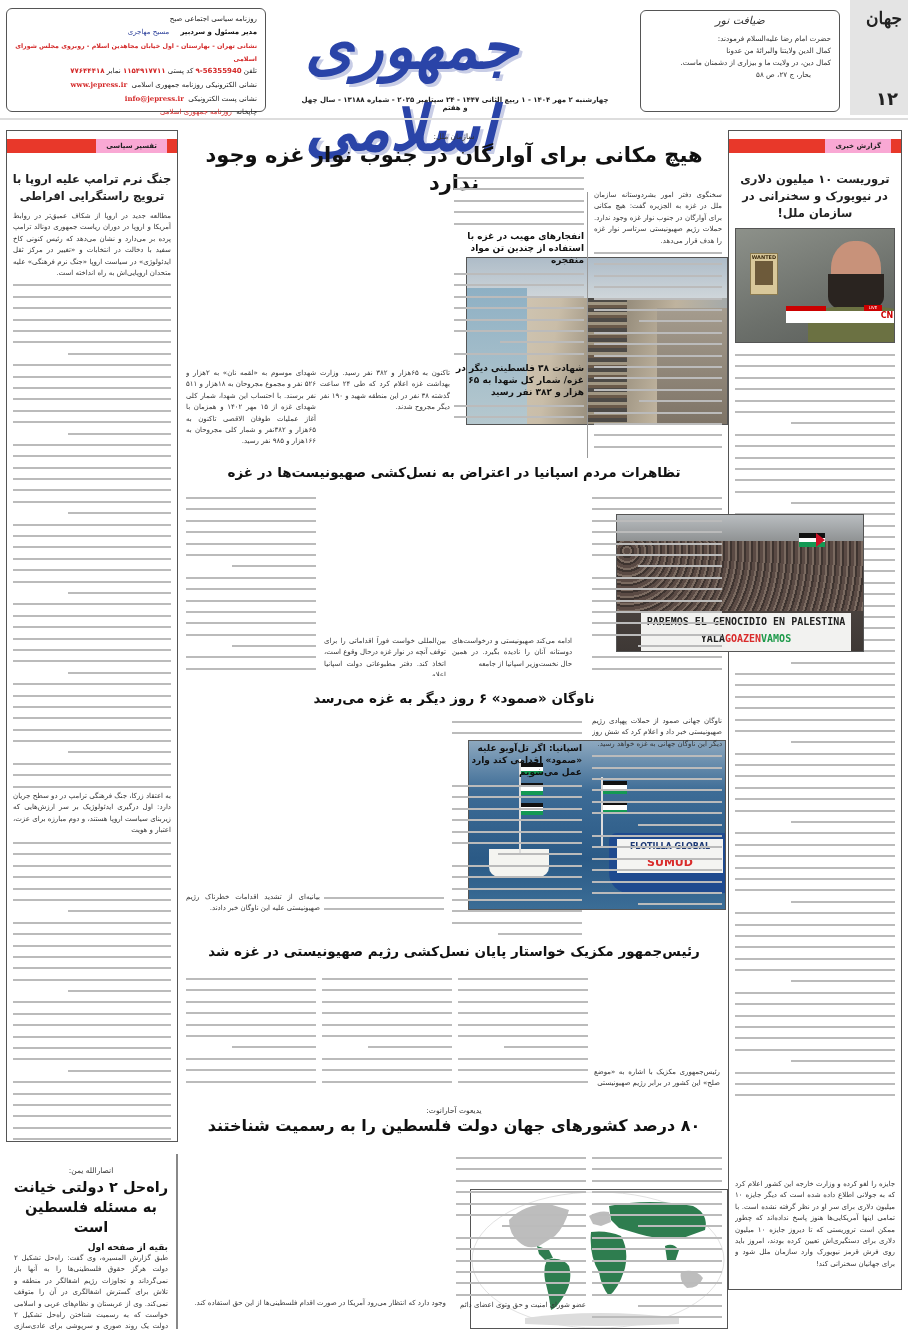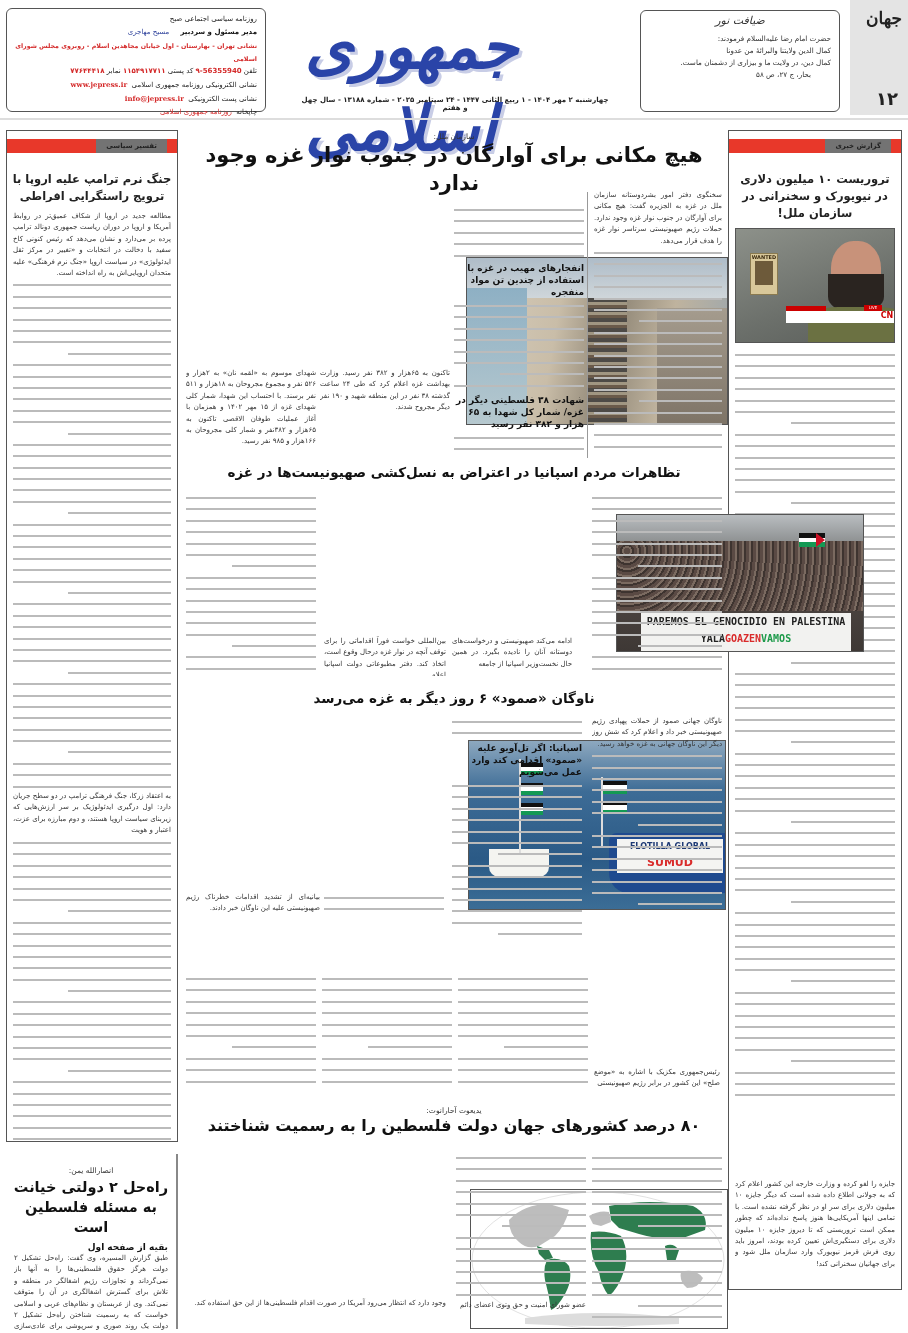--- a/index.html
+++ b/index.html
@@ -20,21 +20,21 @@
 .dateline{left:300px;top:96px;width:310px;font-size:7px;font-weight:bold;text-align:center;color:#222}
 .quote-box{left:640px;top:10px;width:200px;height:102px;padding:4px 8px;font-size:7.2px;line-height:12px;color:#333}
 .quote-box .qt{text-align:center;font-family:"DejaVu Serif",serif;font-style:italic;font-size:11px;margin-bottom:6px}
 .section-tab{left:850px;top:0;width:58px;height:115px;background:#e4e4e4}
 .section-tab .name{position:absolute;top:8px;right:6px;font-family:"DejaVu Serif",serif;font-weight:bold;font-size:17px}
 .section-tab .num{position:absolute;bottom:6px;right:10px;font-weight:bold;font-size:18px}
 .hr{height:1px;background:#ccc}
 
 .sidebar-box{border:1px solid #555}
 .redbar{height:14px;background:#e8382a;position:relative;margin-top:8px}
-.redbar span{position:absolute;right:10px;top:0;height:14px;background:#737373;padding:0 10px;font-size:7px;font-weight:bold;line-height:14px}
+.redbar span{position:absolute;right:10px;top:0;height:14px;background:#f9a8d4;padding:0 10px;font-size:7px;font-weight:bold;line-height:14px}
 .side-title{text-align:center;font-weight:bold;font-size:11.5px;line-height:17px;margin:18px 4px 6px}
 .kicker{font-size:7.5px;text-align:center;color:#333}
 .headline{font-weight:bold;text-align:center;color:#111}
 .subhead{font-weight:bold;font-size:9px;line-height:12px;color:#111;margin:2px 0}
 .photo{border:1px solid #555;overflow:hidden;position:relative}
 .vrule{width:1px;background:#999}
 </style>
 </head>
 <body>
 
@@ -282,21 +282,21 @@
         <span class="filler"></span>
         <span class="filler"></span>
         <span class="filler short"></span>
         <span class="filler"></span>
         <span class="filler"></span>
         <span class="filler"></span>
         <span class="filler"></span>
       </div>
   </div>
   <div class="abs vrule" style="right:136px;top:60px;height:266px"></div>
-  <div class="abs" style="right:140px;top:72px;width:130px;height:270px">
+  <div class="abs" style="right:140px;top:40px;width:130px;height:270px">
     <div class="body-text" style="height:56px">
         <div class="fill-block">
           <span class="filler"></span>
           <span class="filler"></span>
           <span class="filler"></span>
           <span class="filler"></span>
           <span class="filler"></span>
         </div>
       </div>
     <div class="subhead">انفجارهای مهیب در غزه با استفاده از چندین تن مواد منفجره</div>
@@ -448,20 +448,21 @@
   <div class="body-text abs" style="left:140px;top:206px;width:120px;height:30px">
       <div class="fill-block">
         <span class="filler"></span>
         <span class="filler"></span>
       </div>
     </div>
   <div class="body-text abs" style="left:2px;top:206px;width:134px;height:30px">بیانیه‌ای از تشدید اقدامات خطرناک رژیم صهیونیستی علیه این ناوگان خبر دادند.</div>
 </div>
 
 <div class="abs" style="left:184px;top:935px;width:540px;height:160px">
+  <div class="headline" style="font-size:13.5px;line-height:20px;margin-top:6px">رئیس‌جمهور مکزیک خواستار پایان نسل‌کشی رژیم صهیونیستی در غزه شد</div>
 
   <div class="body-text abs" style="left:410px;top:132px;width:126px;height:24px">رئیس‌جمهوری مکزیک با اشاره به «موضع صلح» این کشور در برابر رژیم صهیونیستی</div>
   <div class="body-text abs" style="left:274px;top:38px;width:130px;height:118px">
       <div class="fill-block">
         <span class="filler"></span>
         <span class="filler"></span>
         <span class="filler"></span>
         <span class="filler"></span>
         <span class="filler"></span>
         <span class="filler"></span>

